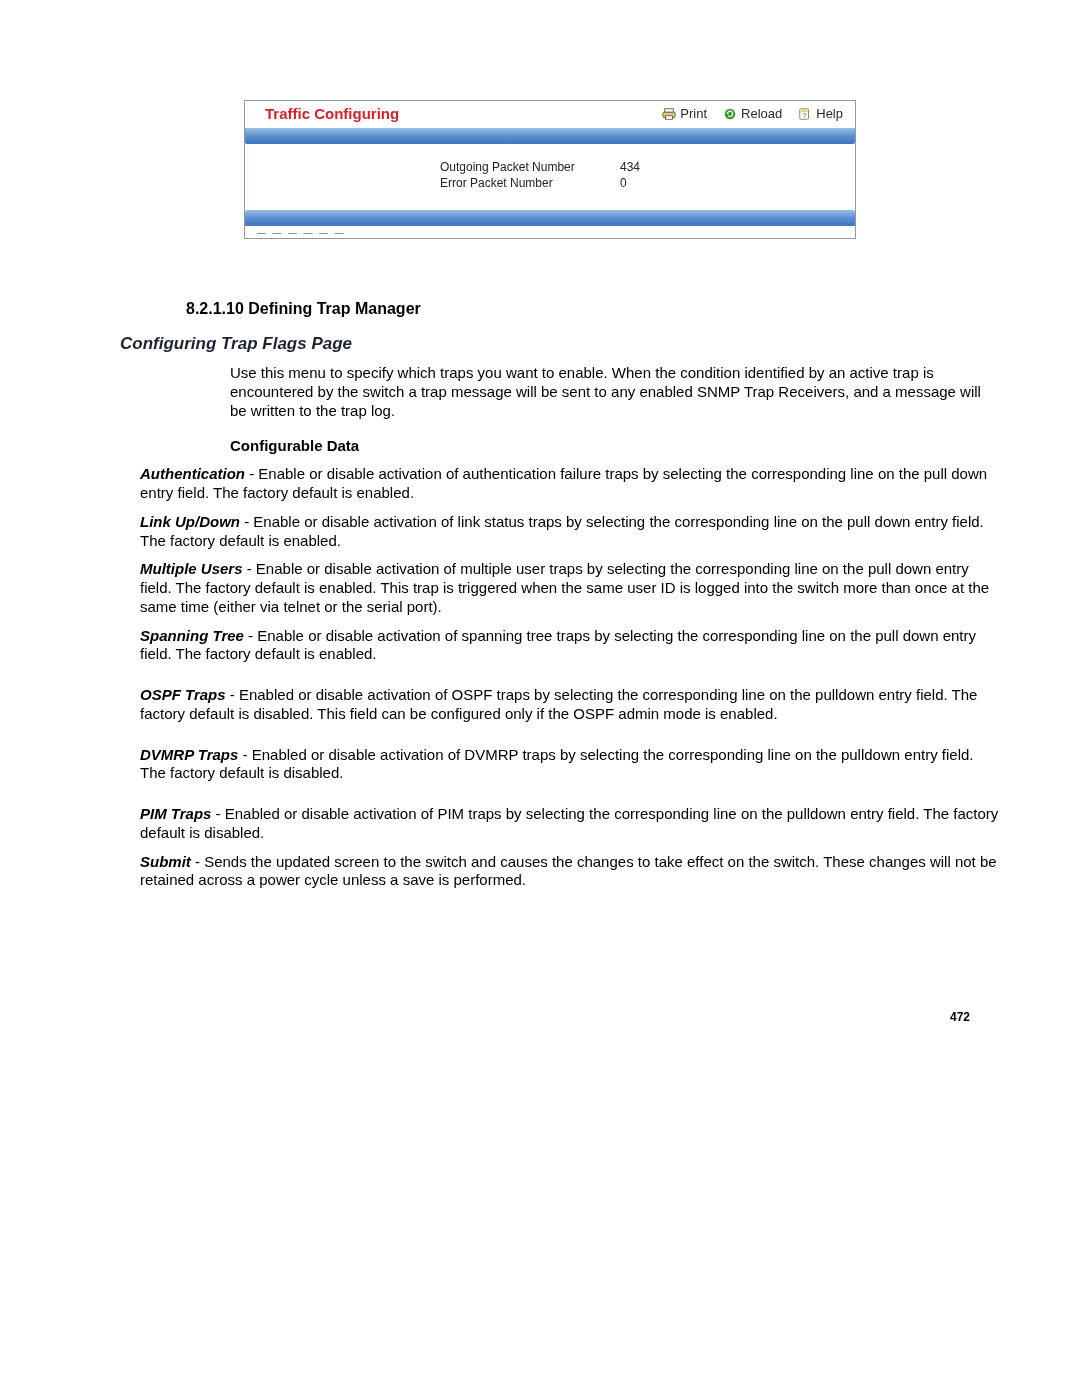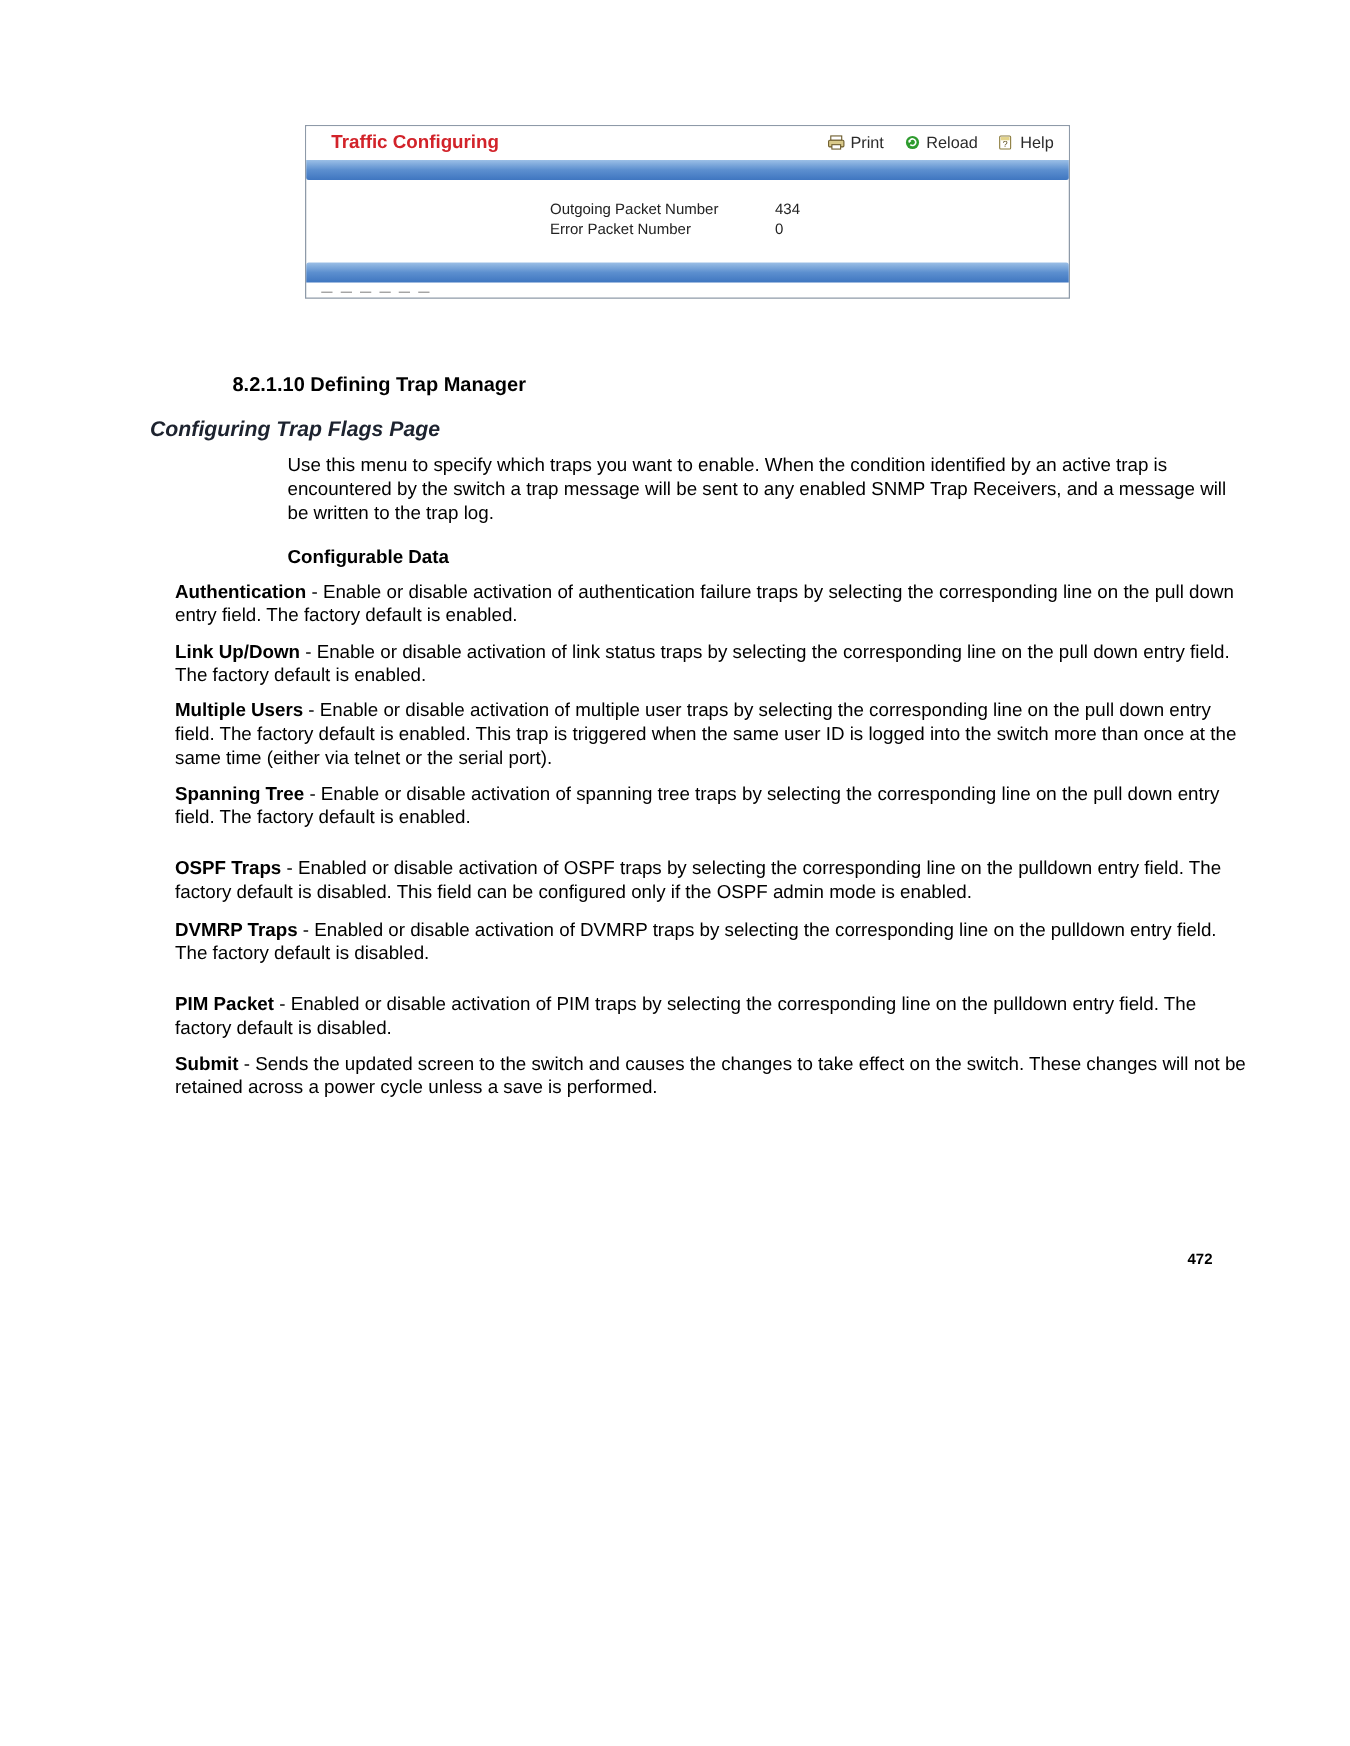--- a/index.html
+++ b/index.html
@@ -102,21 +102,21 @@
   }
   .doc h3.italic {
     font-size: 17px;
     font-weight: bold;
     font-style: italic;
     color: #1d232f;
     margin: 6px 0 10px -20px;
   }
   .doc p { margin: 10px 0; }
   .doc p.intro { margin-left: 90px; }
-  .doc .bold { font-weight: bold; }
+  .doc .bold { font-weight: bold; font-style: italic; }
   .doc h4 {
     font-size: 15px;
     font-weight: bold;
     margin: 16px 0 8px 90px;
   }
   .pagenum {
     text-align: right;
     font-weight: bold;
     font-size: 12px;
     margin-top: 120px;
@@ -196,25 +196,25 @@
     </p>
     <p>
       <span class="bold">Multiple Users</span><span> - Enable or disable activation of multiple user traps by selecting the corresponding line on the pull down entry field. The factory default is enabled. This trap is triggered when the same user ID is logged into the switch more than once at the same time (either via telnet or the serial port).</span>
     </p>
     <p>
       <span class="bold">Spanning Tree</span><span> - Enable or disable activation of spanning tree traps by selecting the corresponding line on the pull down entry field. The factory default is enabled.</span>
     </p>
     <p style="margin-top:22px">
       <span class="bold">OSPF Traps</span><span> - Enabled or disable activation of OSPF traps by selecting the corresponding line on the pulldown entry field. The factory default is disabled. This field can be configured only if the OSPF admin mode is enabled.</span>
     </p>
-    <p style="margin-top:12px">
+    <p style="margin-top:22px">
       <span class="bold">DVMRP Traps</span><span> - Enabled or disable activation of DVMRP traps by selecting the corresponding line on the pulldown entry field. The factory default is disabled.</span>
     </p>
     <p style="margin-top:22px">
-      <span class="bold">PIM Packet</span><span> - Enabled or disable activation of PIM traps by selecting the corresponding line on the pulldown entry field. The factory default is disabled.</span>
+      <span class="bold">PIM Traps</span><span> - Enabled or disable activation of PIM traps by selecting the corresponding line on the pulldown entry field. The factory default is disabled.</span>
     </p>
 
     <p>
       <span class="bold">Submit</span><span> - Sends the updated screen to the switch and causes the changes to take effect on the switch. These changes will not be retained across a power cycle unless a save is performed.</span>
     </p>
   </div>
 
   <div class="pagenum">472</div>
 </div>
 

